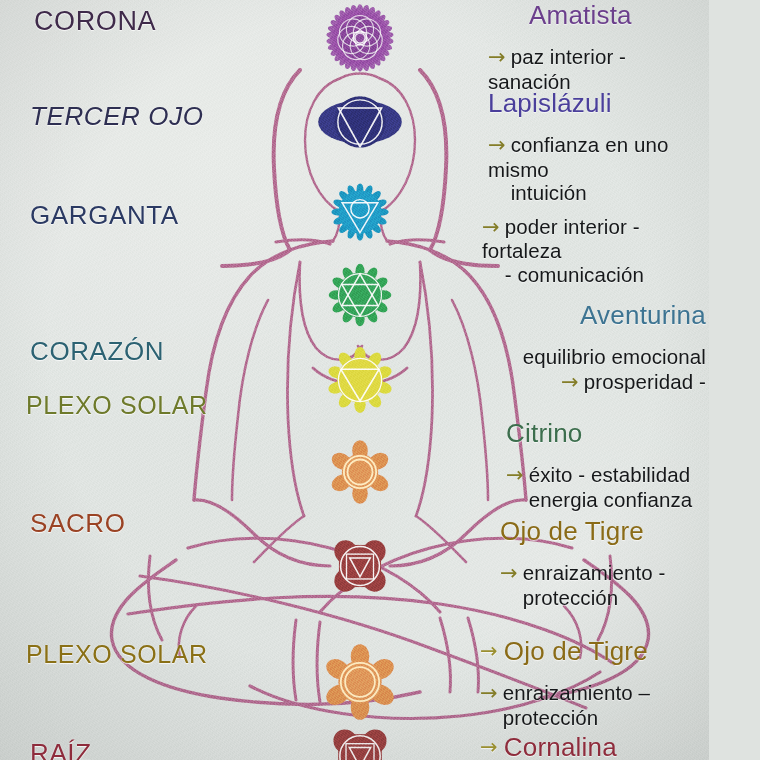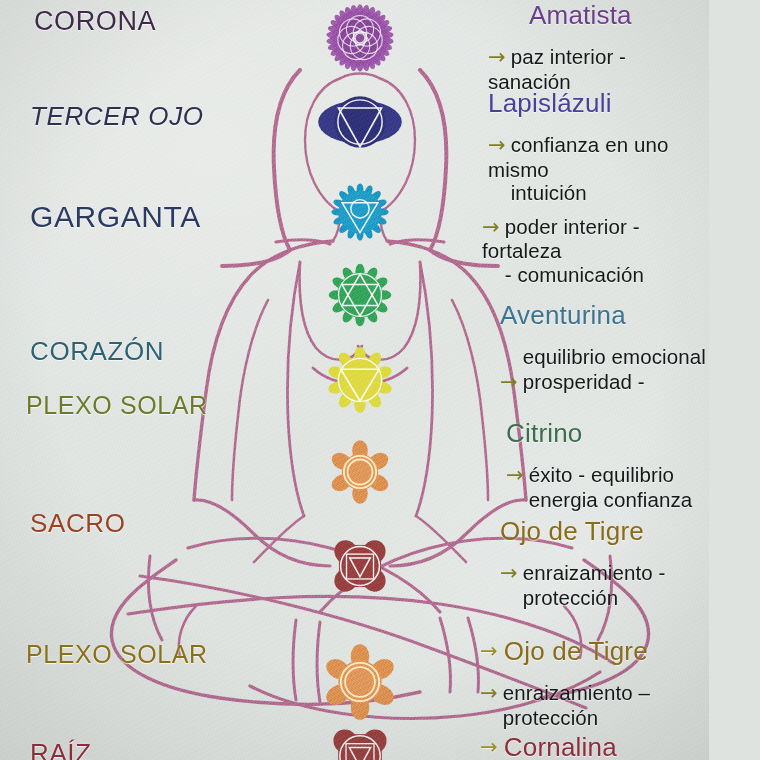--- a/index.html
+++ b/index.html
@@ -333,21 +333,21 @@
         </g>
       </g>
   </svg>
 
   <div id="grain"></div>
   <div id="vignette"></div>
 
   <div id="chakra-names">
       <div class="chakra-name" style="left: 34px; top: 6px; color: rgb(63, 42, 74); font-size: 27px;">CORONA</div>
       <div class="chakra-name" style="left: 30px; top: 101px; color: rgb(46, 47, 82); font-size: 26px; font-style: italic;">TERCER OJO</div>
-      <div class="chakra-name" style="left: 30px; top: 200px; color: rgb(43, 58, 99); font-size: 30px;">GARGANTA</div>
+      <div class="chakra-name" style="left: 30px; top: 200px; color: rgb(43, 58, 99); font-size: 26px;">GARGANTA</div>
       <div class="chakra-name" style="left: 30px; top: 292px; color: rgb(44, 98, 114); font-size: 26px; margin-top: 44px;">CORAZÓN</div>
       <div class="chakra-name" style="left: 26px; top: 391px; color: rgb(110, 122, 43); font-size: 25px;">PLEXO SOLAR</div>
       <div class="chakra-name" style="left: 30px; top: 508px; color: rgb(154, 67, 36); font-size: 26px;">SACRO</div>
       <div class="chakra-name" style="left: 26px; top: 640px; color: rgb(138, 112, 22); font-size: 25px;">PLEXO SOLAR</div>
       <div class="chakra-name" style="left: 30px; top: 738px; color: rgb(142, 44, 60); font-size: 26px;">RAÍZ</div>
     </div>
 
   <div id="stone-column">
       <div class="stone-block" style="left: 488px; top: 2px;">
         <div class="stone-name" style="color: rgb(107, 63, 140); margin-left: 41px;"><span>Amatista</span></div>
@@ -361,31 +361,31 @@
           <div><span class="arrow">→</span><span>confianza en uno mismo</span></div>
           <div><span class="arrow" style="visibility: hidden;">→</span><span>intuición</span></div>
         </div>
       </div>
       <div class="stone-block" style="left: 482px; top: 199px;">
         <div class="stone-desc">
           <div><span class="arrow">→</span><span>poder interior - fortaleza</span></div>
           <div><span class="arrow" style="visibility: hidden;">→</span><span>- comunicación</span></div>
         </div>
       </div>
-      <div class="stone-block" style="left: 500px; top: 302px;">
+      <div class="stone-block" style="left: 500px; top: 302px; text-align: right;">
         <div class="stone-name" style="color: rgb(61, 116, 146);"><span>Aventurina</span></div>
         <div class="stone-desc">
           <div><span class="arrow" style="visibility: hidden;">→</span><span>equilibrio emocional</span></div>
           <div><span class="arrow">→</span><span>prosperidad -</span></div>
         </div>
       </div>
       <div class="stone-block" style="left: 506px; top: 420px;">
         <div class="stone-name" style="color: rgb(60, 110, 77);"><span>Citrino</span></div>
         <div class="stone-desc">
-          <div><span class="arrow">→</span><span>éxito - equilibrio</span></div>
+          <div><span class="arrow">→</span><span>éxito - estabilidad</span></div>
           <div><span class="arrow" style="visibility: hidden;">→</span><span>energia confianza</span></div>
         </div>
       </div>
       <div class="stone-block" style="left: 500px; top: 518px;">
         <div class="stone-name" style="color: rgb(138, 107, 23);"><span>Ojo de Tigre</span></div>
         <div class="stone-desc">
           <div><span class="arrow">→</span><span>enraizamiento -</span></div>
           <div><span class="arrow" style="visibility: hidden;">→</span><span>protección</span></div>
         </div>
       </div>

